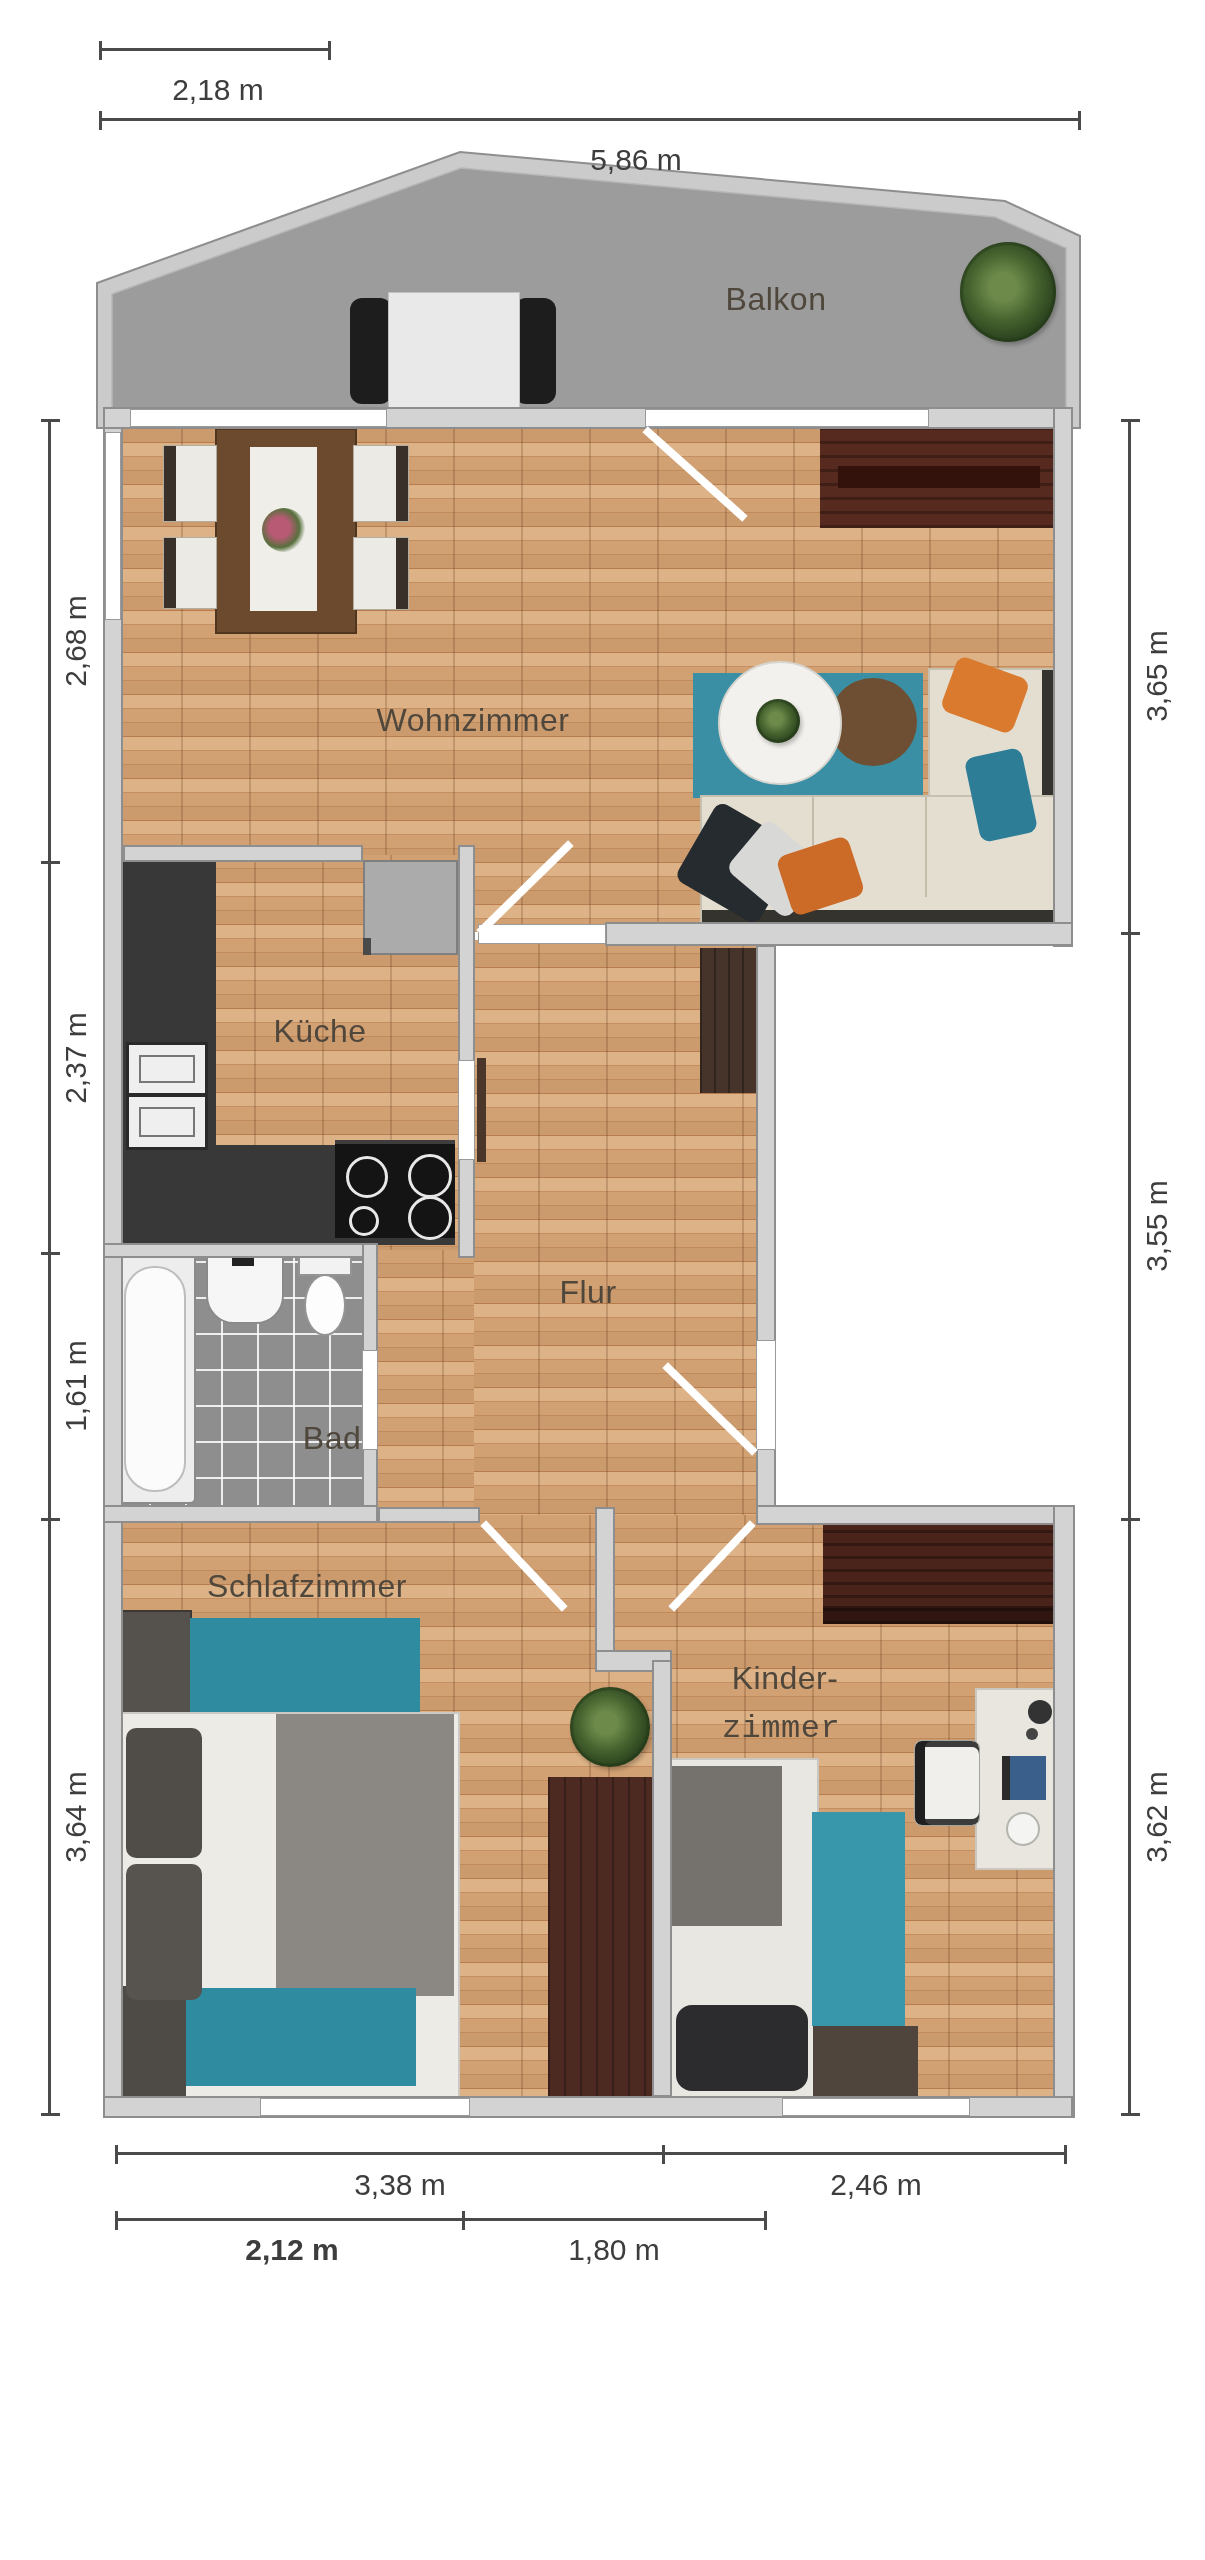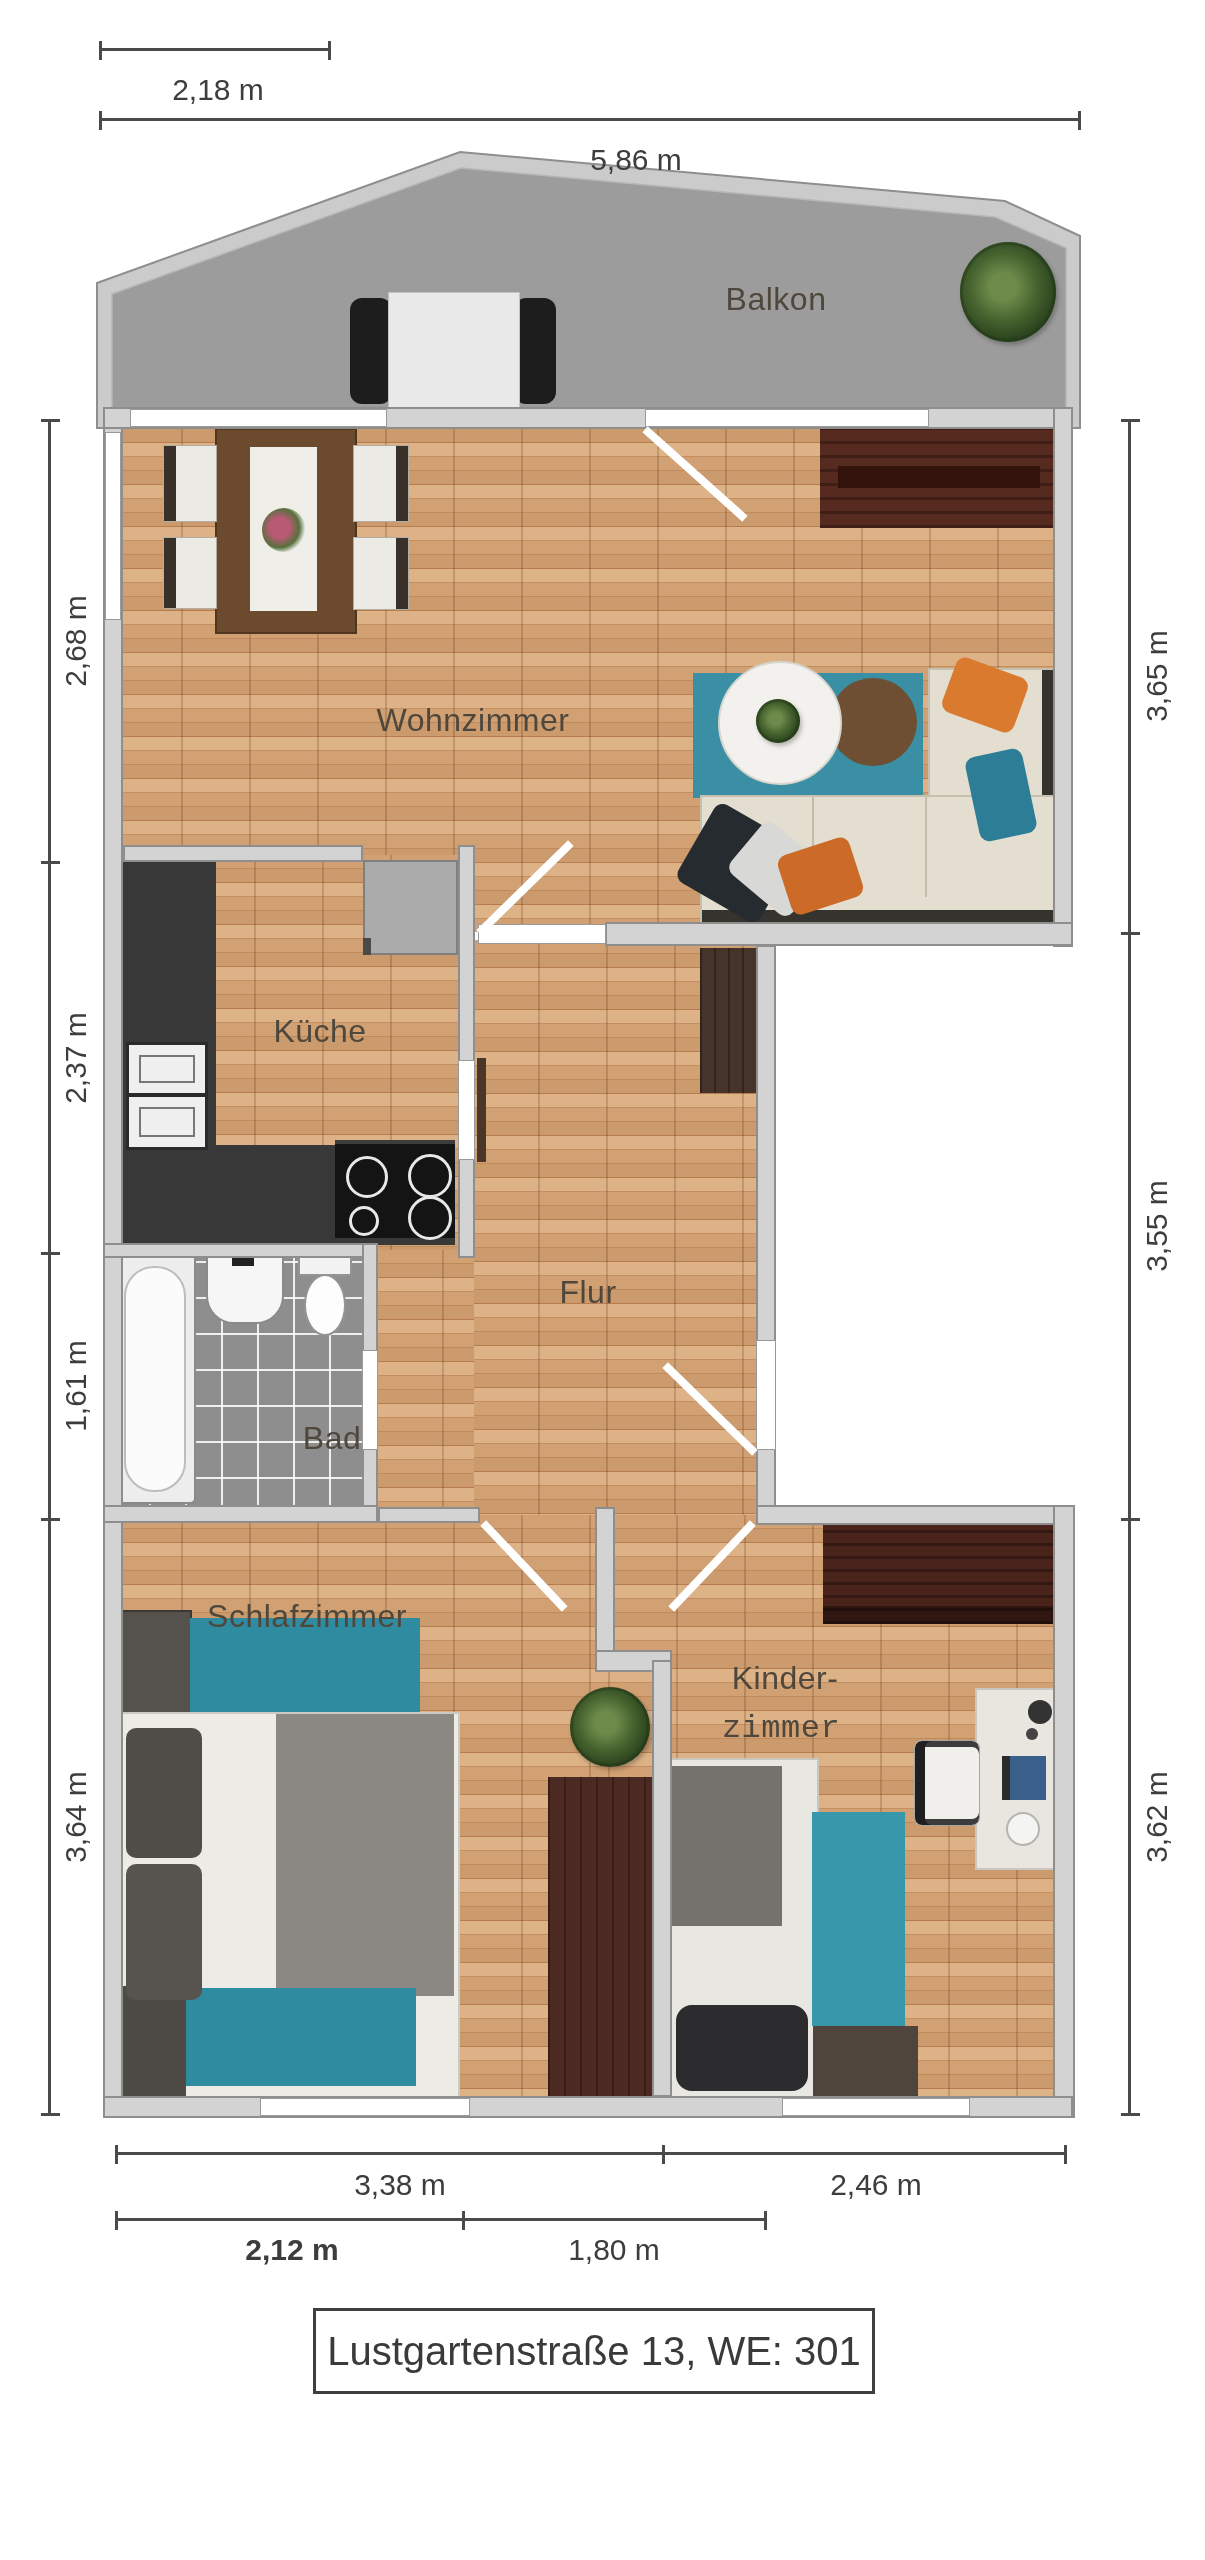--- a/index.html
+++ b/index.html
@@ -190,21 +190,21 @@
       <line x1="486" y1="1526" x2="562" y2="1606"></line>
       <line x1="750" y1="1526" x2="674" y2="1606"></line>
       <line x1="752" y1="1450" x2="668" y2="1368"></line>
     </g>
   </svg>
 
   <div class="room-label" style="left:445px;top:720px;margin-left:28px;">Wohnzimmer</div>
   <div class="room-label" style="left:320px;top:1031px;">Küche</div>
   <div class="room-label" style="left:588px;top:1292px;">Flur</div>
   <div class="room-label" style="left:332px;top:1438px;">Bad</div>
-  <div class="room-label" style="left:307px;top:1586px;margin-top:30px;">Schlafzimmer</div>
+  <div class="room-label" style="left:307px;top:1586px;">Schlafzimmer</div>
   <div class="room-label" style="left:785px;top:1678px;">Kinder-</div>
   <div class="room-label" style="left:781px;top:1728px;font-family:Liberation Mono, monospace;">zimmer</div>
 
   <div class="hdim" style="left:100px;top:48px;width:230px;">
     <span class="tick" style="left:-1px;"></span>
       <span class="tick" style="left:228px;"></span>
   </div>
   <div class="dim-label" style="left:218px;top:90px;">2,18 m</div>
 
   <div class="hdim" style="left:100px;top:118px;width:980px;">
@@ -244,15 +244,14 @@
   <div class="dim-label" style="left:876px;top:2185px;">2,46 m</div>
 
   <div class="hdim" style="left:116px;top:2218px;width:650px;">
     <span class="tick" style="left:-1px;"></span>
       <span class="tick" style="left:346px;"></span>
     <span class="tick" style="left:648px;"></span>
   </div>
   <div class="dim-label" style="left:292px;top:2250px;font-weight:bold;">2,12 m</div>
   <div class="dim-label" style="left:614px;top:2250px;">1,80 m</div>
 
-  <div class="title-box">Lustgartenstraße 13, WE: 301</div>
 
 </div>
 
 </body></html>

